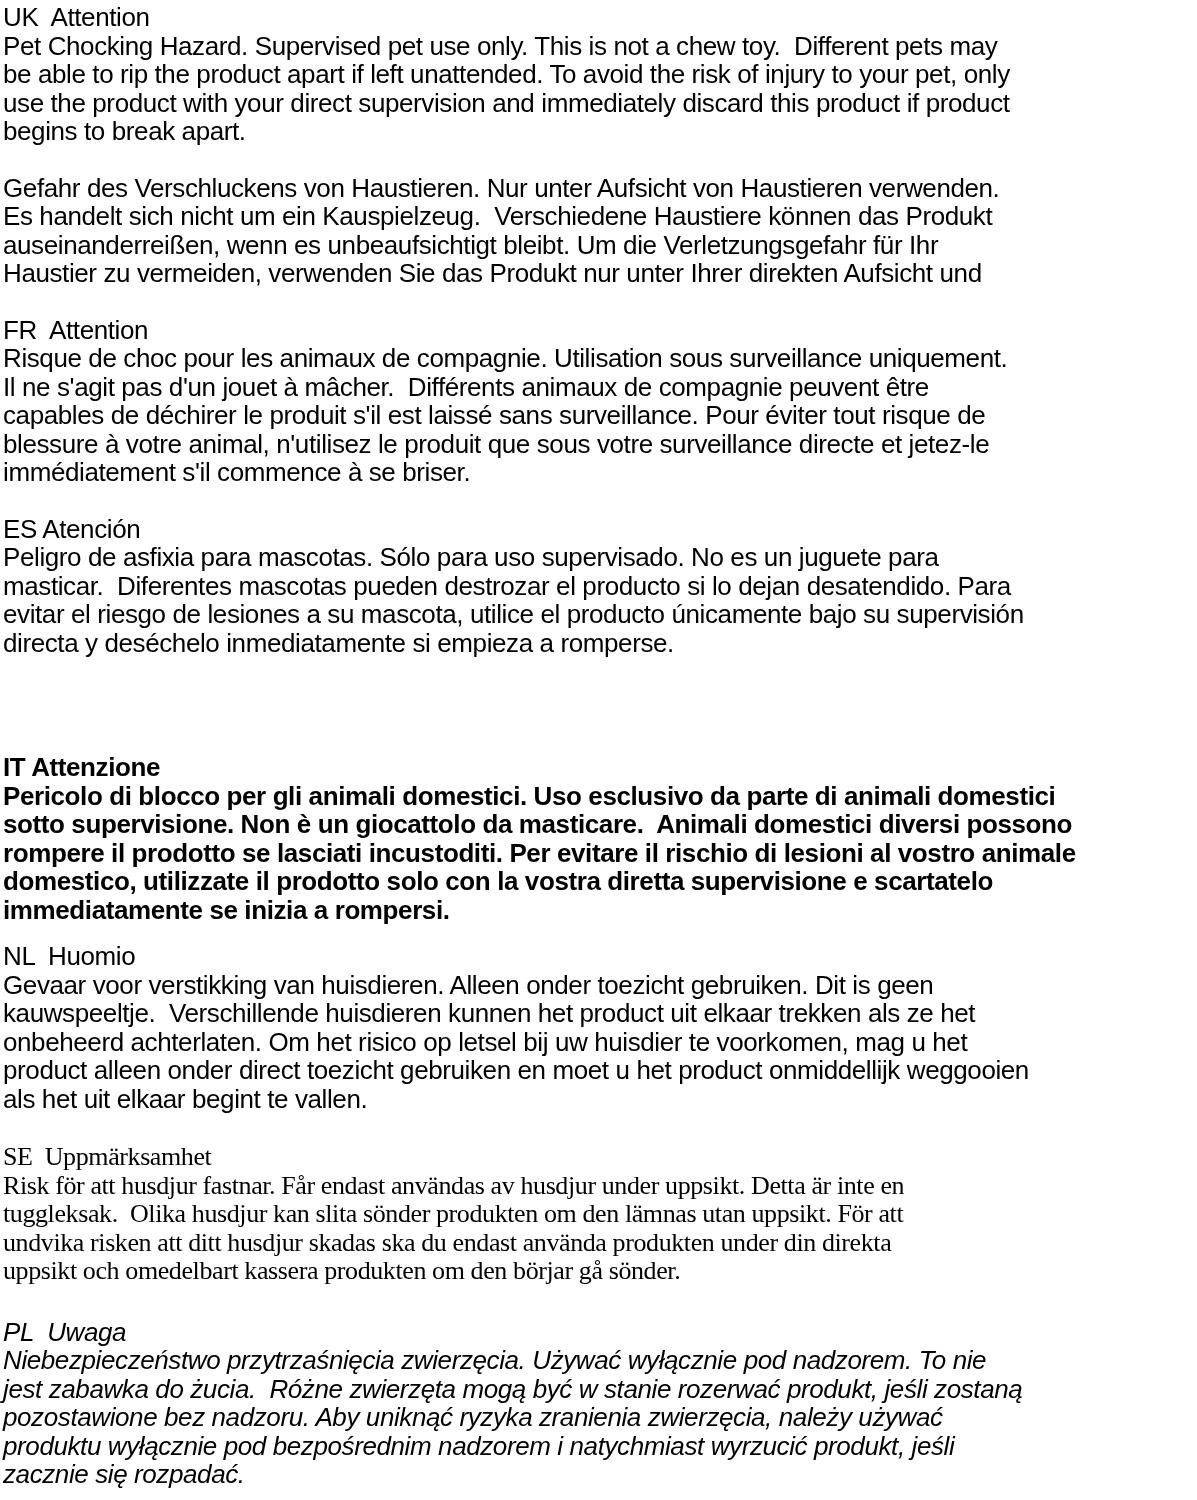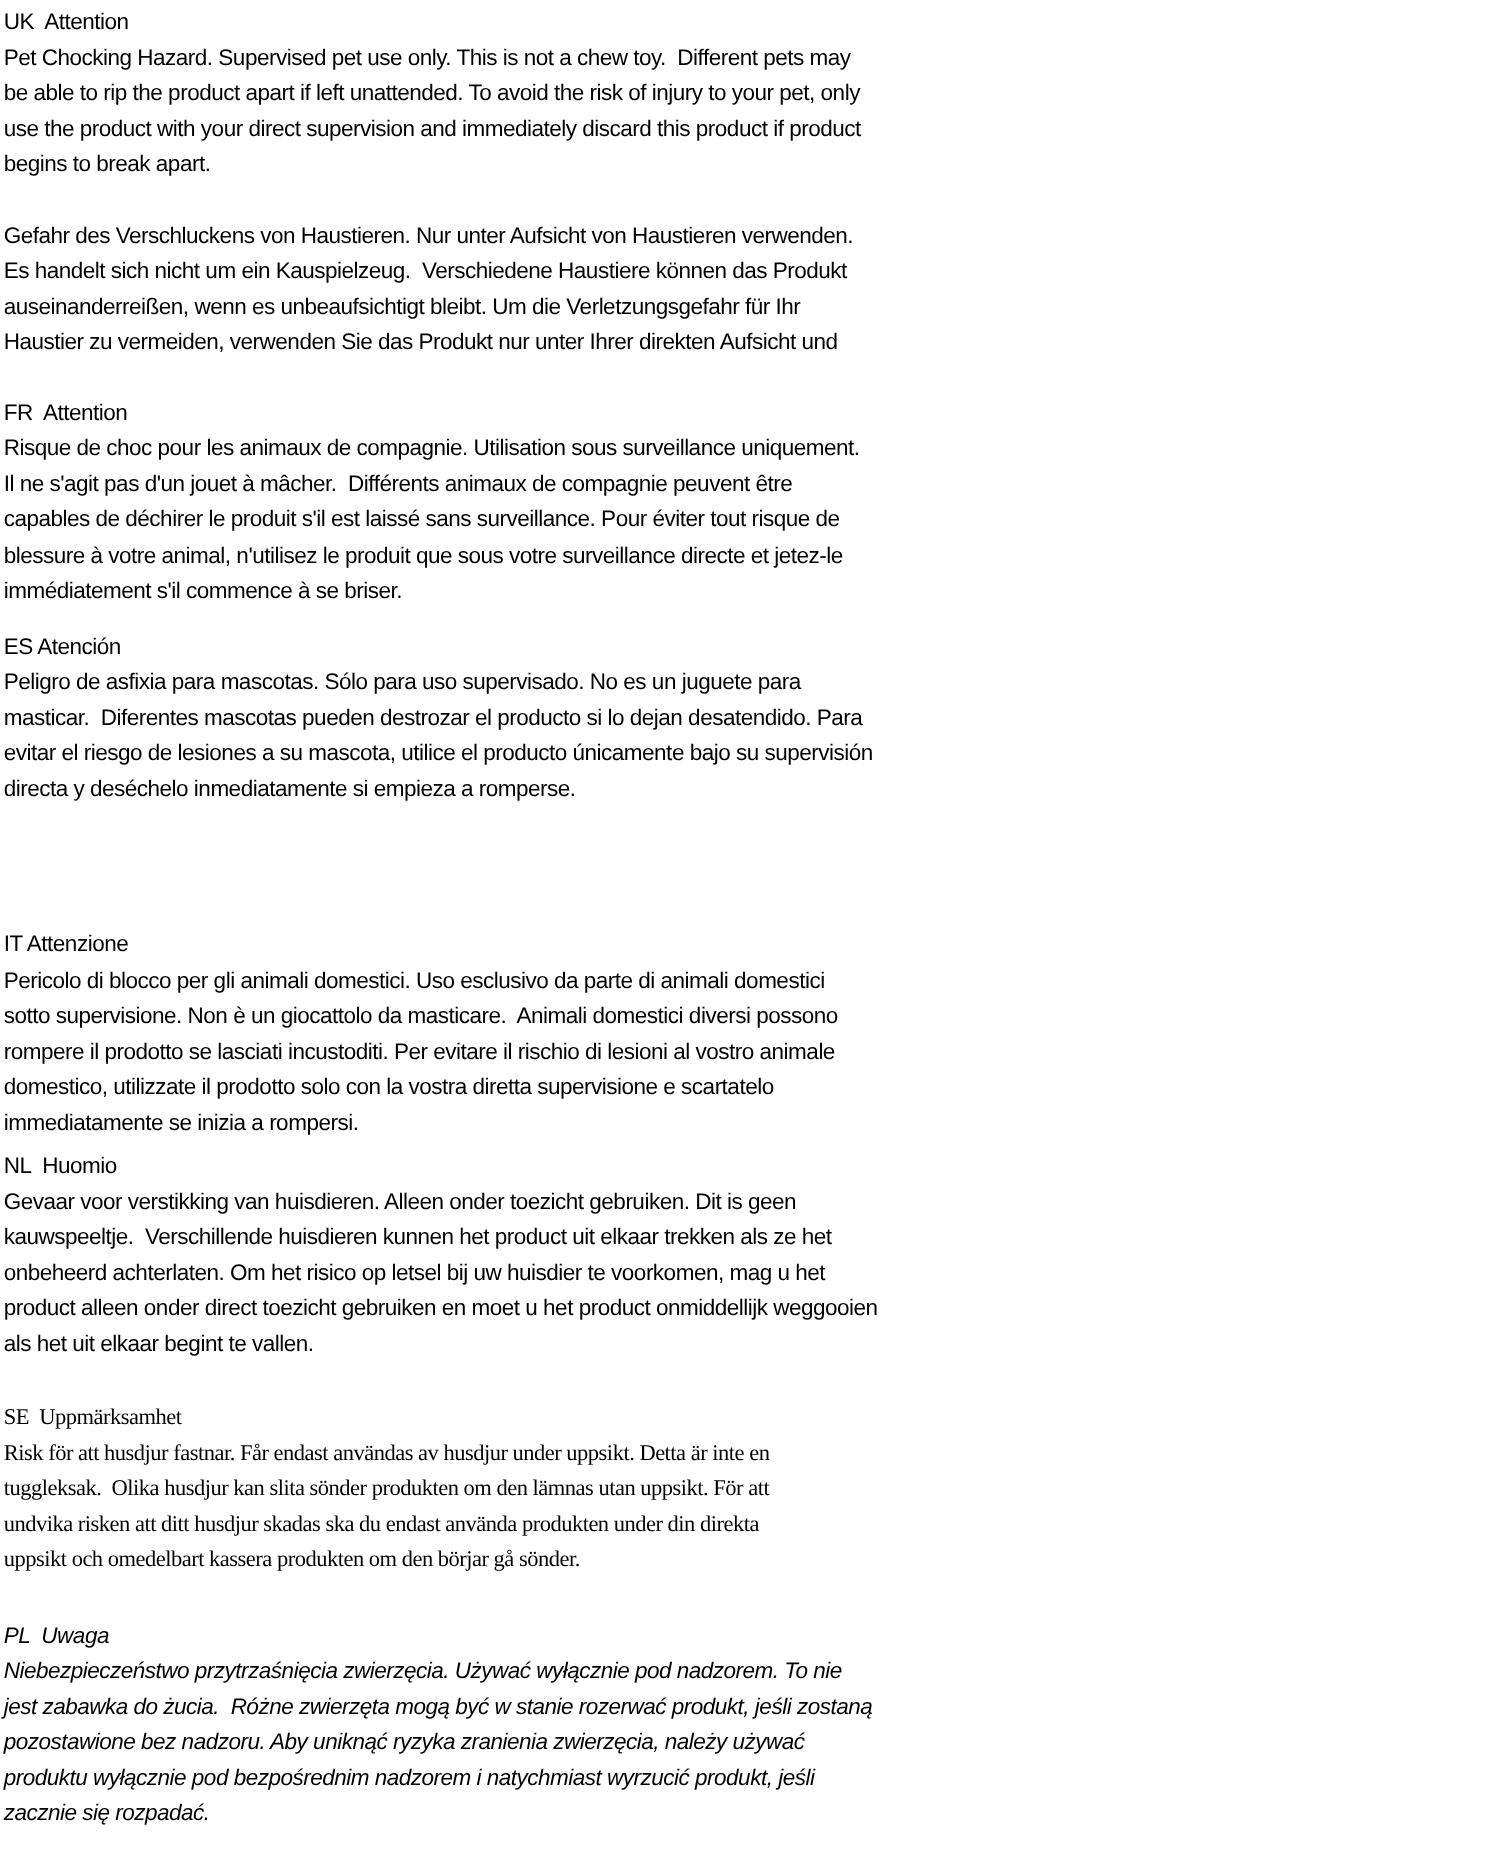--- a/index.html
+++ b/index.html
@@ -17,31 +17,31 @@
   .page {
     padding: 3px 0 0 3px;
     width: 1194px;
     overflow: hidden;
   }
   .sec {
     margin: 0;
   }
   .sec-heading,
   .sec-body {
-    font-size: 18px;
+    font-size: 26px;
     line-height: 28.5px;
     letter-spacing: -0.4px;
     white-space: pre; 
   }
   
   .gap-uk { margin-bottom: 28px; }
   .gap-de { margin-bottom: 28px; }
-  .gap-fr { margin-bottom: 16px; }
+  .gap-fr { margin-bottom: 28px; }
   .gap-es { margin-bottom: 96px; }  
-  .gap-it { margin-bottom: 6px; }
+  .gap-it { margin-bottom: 18px; font-weight: bold; }
   .gap-nl { margin-bottom: 30px; }
   .gap-se { margin-bottom: 32px; font-family: Liberation Serif, serif; }
   .gap-pl { margin-bottom: 0; font-style: italic; }
 </style>
 </head>
 <body>
 
 <div class="page">
 
   <div class="sec gap-uk">

